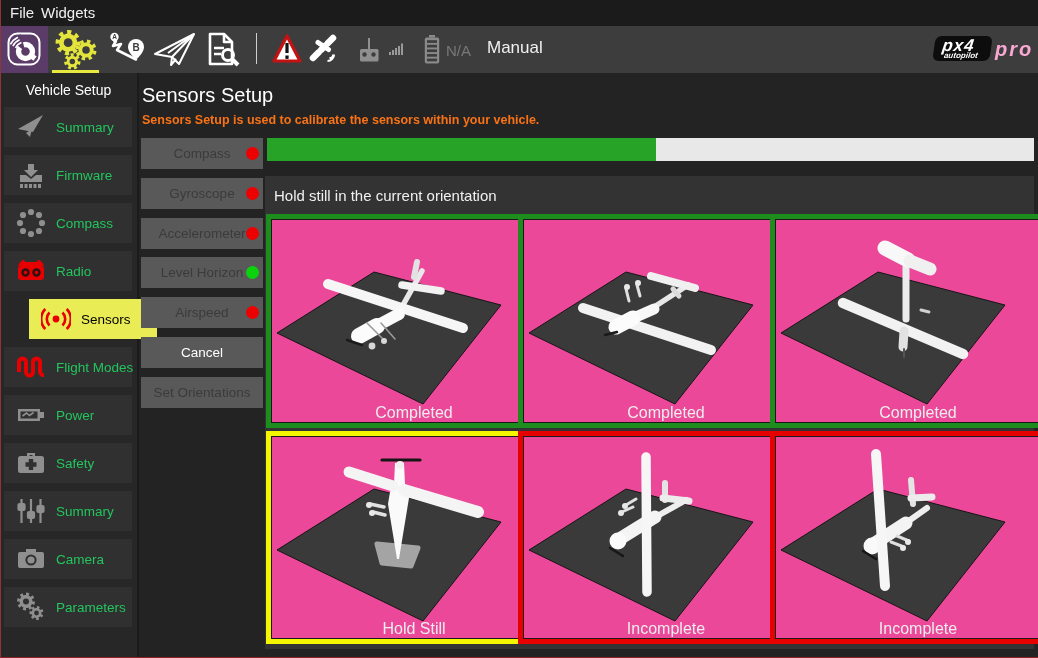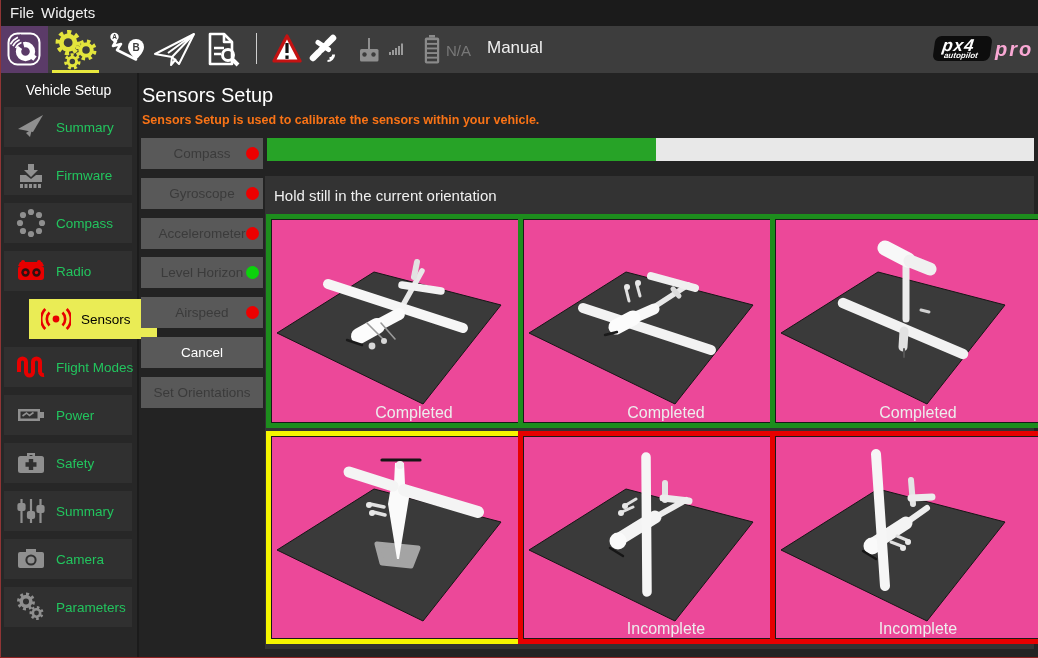--- a/index.html
+++ b/index.html
@@ -377,20 +377,21 @@
     <path d="M126 112 L125 124" stroke="#a4a4a4" stroke-width="9"></path>
     <polygon points="124,27 133,27 134,48 139,56 137,68 128,123 126,123 117,68 119,56 123,48" fill="#fafafa"></polygon>
     <circle cx="129" cy="29" r="4" fill="#f0f0f0" stroke="none"></circle>
     <path d="M78 36 L122 50" stroke="#f4f4f4" stroke-width="11"></path>
     <path d="M133 54 L207 76" stroke="#f4f4f4" stroke-width="12"></path>
     <path d="M99 68 l14 3 M102 76 l12 3" stroke="#e2e2e2" stroke-width="3.5"></path>
     <circle cx="98" cy="69" r="3" fill="#e8e8e8" stroke="none"></circle>
     <circle cx="101" cy="77" r="3" fill="#e8e8e8" stroke="none"></circle>
   </g>
 </svg>
+<div class="clabel">Hold Still</div>
   </div>
 <div class="cell r2 c2 red">
     <div class="inner"></div>
 <svg width="238" height="204" viewBox="0 0 238 204">
   <polygon points="6,114 103,53 230,86 152,185" fill="#3a3a3a" stroke="#161616" stroke-width="1"></polygon>
   <g stroke-linecap="round" fill="none">
     <path d="M142 47 L142 64" stroke="#e4e4e4" stroke-width="6"></path>
     <path d="M140 62 L166 65" stroke="#ececec" stroke-width="7"></path>
     <path d="M103 69 l10 -6 M99 76 l11 -5" stroke="#e0e0e0" stroke-width="3"></path>
     <circle cx="102" cy="70" r="3" fill="#e8e8e8" stroke="none"></circle>

